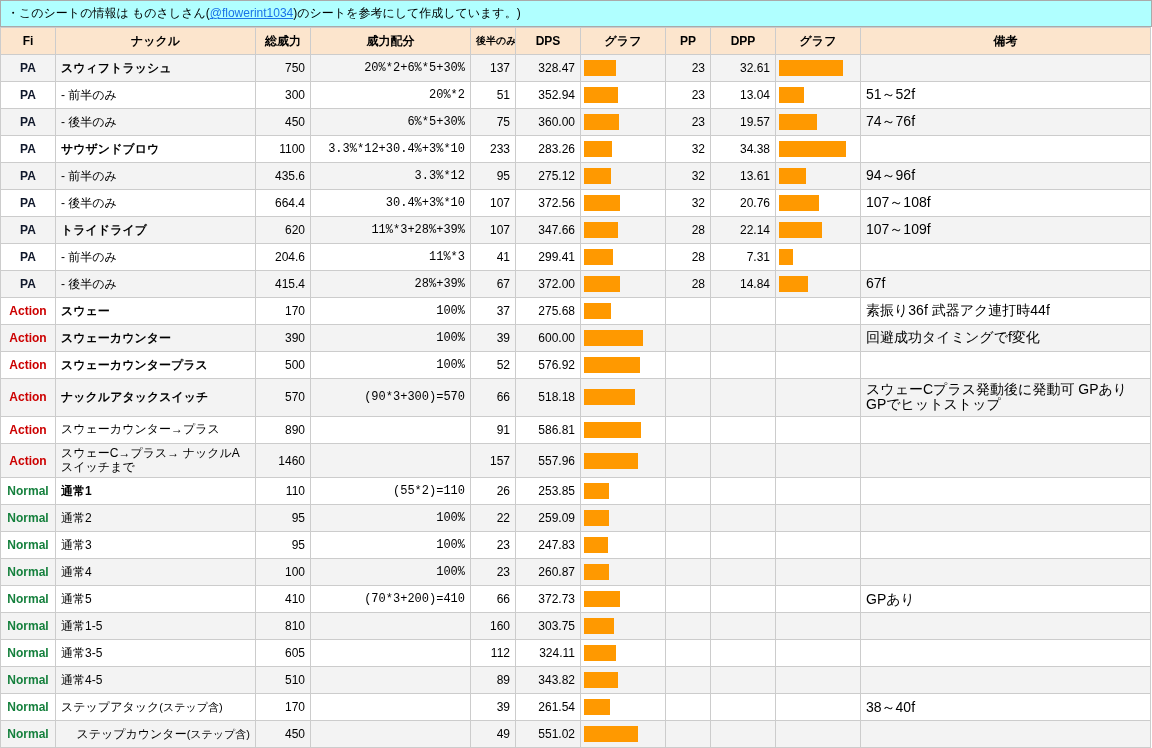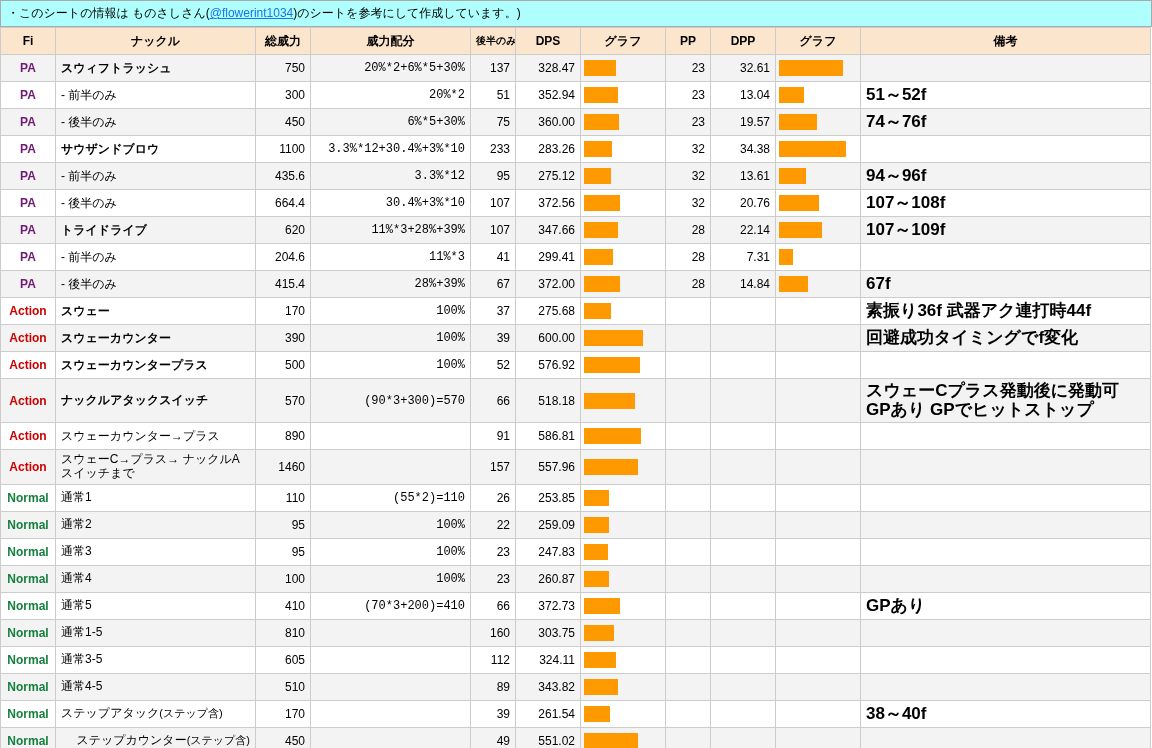--- a/index.html
+++ b/index.html
@@ -45,24 +45,24 @@
   col.c-dps   { width: 65px; }
   col.c-g1    { width: 85px; }
   col.c-pp    { width: 45px; }
   col.c-dpp   { width: 65px; }
   col.c-g2    { width: 85px; }
   col.c-note  { width: 290px; }
 
   td.fi { text-align: center; font-weight: bold; }
   td.num { text-align: right; }
   td.name { font-weight: bold; }
-  td.note { font-size: 17px; white-space: normal; line-height: 1.1; font-weight: bold; }
+  td.note { font-size: 14px; white-space: normal; line-height: 1.1; }
   td.iryo { text-align: right; font-family: Liberation Mono, monospace; }
 
-  .t-PA     { color: #701a75; }
+  .t-PA     { color: #0f172a; }
   .t-Action { color: #cc0000; }
   .t-Normal { color: #15803d; }
 
   tr.even td { background: #f3f3f3; }
   tr.odd  td { background: #ffffff; }
   tr.dim, tr.dim td { color: #bbb; }
 
   .bar-cell { padding: 2px 3px; }
   .bar {
     background: #ff9900;
@@ -348,21 +348,21 @@
         <td class="bar-cell">
           <span class="bar" style="width: 69.745%;"></span>
         </td>
         <td class="num"></td>
         <td class="num"></td>
         <td class="bar-cell"></td>
         <td class="note"></td>
       </tr>
       <tr class="odd">
         <td class="fi t-Normal">Normal</td>
-        <td class="name" style="font-weight: normal;">通常1</td>
+        <td class="name" style="font-weight: bold;">通常1</td>
         <td class="num">110</td>
         <td class="iryo">(55*2)=110</td>
         <td class="num">26</td>
         <td class="num">253.85</td>
         <td class="bar-cell">
           <span class="bar" style="width: 31.7312%;"></span>
         </td>
         <td class="num"></td>
         <td class="num"></td>
         <td class="bar-cell"></td>

